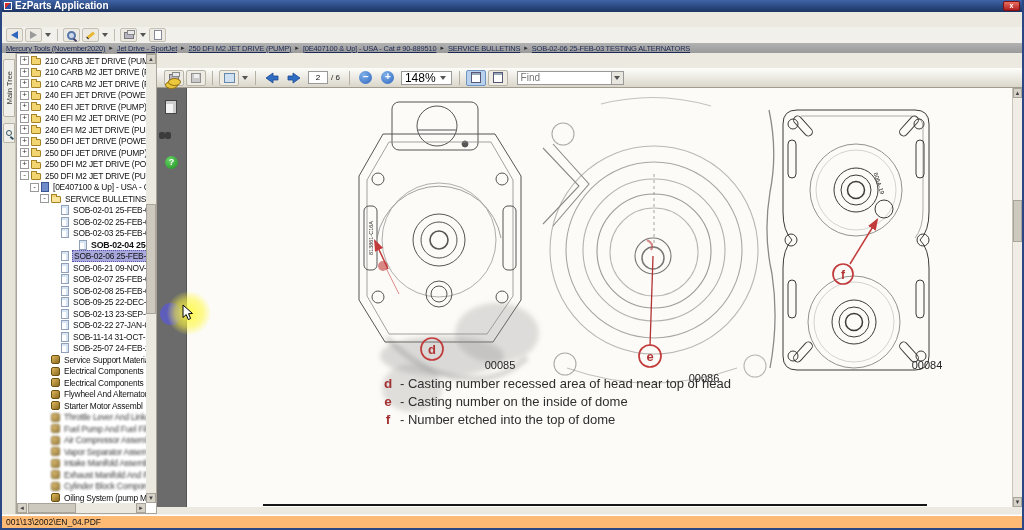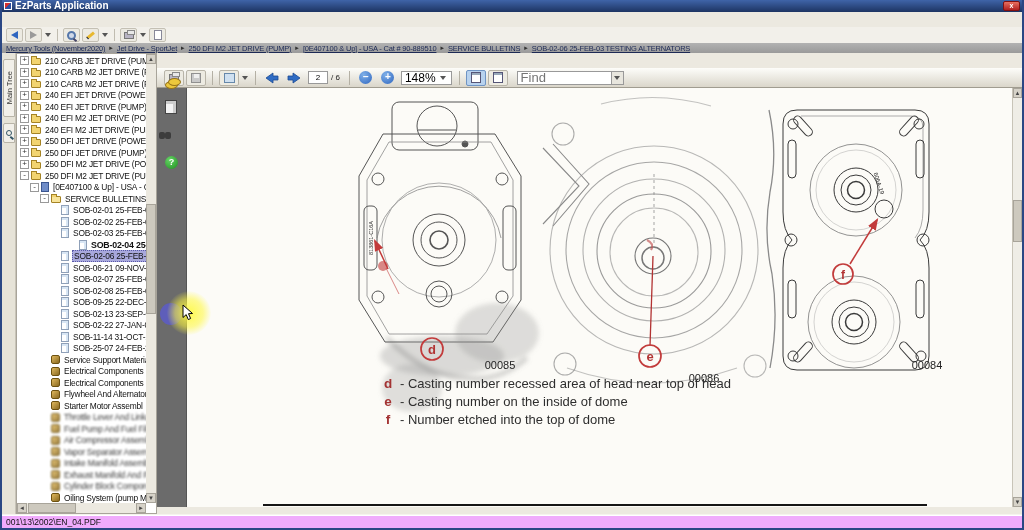--- a/index.html
+++ b/index.html
@@ -72,21 +72,21 @@
   .disk-ico:before{content:"";position:absolute;left:2px;top:0;width:5px;height:4px;background:#eee}
   .export-ico{width:11px;height:10px;background:#cfe0f0;border:1px solid #6688aa}
   .nav-arrow{display:block}
   .page-input{width:20px;height:13px;font-size:8px;text-align:center;border:1px solid #999;background:#fff;margin:0 3px}
   .page-total{font-size:8px;color:#222;margin-right:4px}
   .zoomcircle{width:13px;height:13px;border-radius:50%;background:radial-gradient(circle at 35% 30%,#7fb0e8,#2f66c0);color:#fff;font-size:10px;line-height:12px;text-align:center;font-weight:bold}
   .zoom-combo{height:14px;border:1px solid #999;background:#fff;font-size:12px;display:flex;align-items:center;padding:0 3px;margin:0 2px}
   .zoom-combo .tb-caret{margin-left:4px}
   .fit-ico{width:10px;height:11px;background:#fff;border:1px solid #557;box-shadow:inset 0 2px 0 #9ab}
   .find-box{display:flex;align-items:center;margin-left:8px}
-  .find-input{width:95px;height:14px;font-size:13px;border:1px solid #999;padding:0 3px;background:#fff;color:#333}
+  .find-input{width:95px;height:14px;font-size:10px;border:1px solid #999;padding:0 3px;background:#fff;color:#333}
   .find-caret{width:12px;height:14px;border:1px solid #999;border-left:none;background:#e8e6de;display:flex;align-items:center;justify-content:center}
   
   .pdf-body{position:absolute;left:0;top:35px;right:0;bottom:7px;background:#fbfaf6}
   .strip{position:absolute;left:0;top:0;bottom:0;width:30px;background:#6b6b6b;border-right:1px solid #555}
   .strip-ico{position:absolute;left:8px}
   .doc-white{width:12px;height:14px;background:#f4f4f4;border:1px solid #444;box-shadow:inset -3px 3px 0 #ccc}
   .binoc{width:14px;height:8px;position:relative}
   .binoc:before,.binoc:after{content:"";position:absolute;top:0;width:6px;height:7px;background:#3c3c3c;border-radius:2px}
   .binoc:before{left:0}.binoc:after{right:0}
   .help-circle{width:13px;height:13px;border-radius:50%;background:radial-gradient(circle at 35% 30%,#66d466,#1f8f1f);color:#fff;font-size:9px;font-weight:bold;text-align:center;line-height:13px}
@@ -94,21 +94,21 @@
   .coins:before,.coins:after{content:"";position:absolute;width:11px;height:6px;border-radius:50%;background:#ecc83c;border:1px solid #97741a}
   .coins:before{left:0;top:3px}.coins:after{left:3px;top:0}
   .content{position:absolute;left:30px;top:0;right:10px;bottom:0;background:#fcfbf7;overflow:hidden}
   .pdf-scroll{position:absolute;right:0;top:0;bottom:0;width:10px;background:#efede6;border-left:1px solid #c8c4b8}
   
   .cursor-wrap{position:absolute;left:158px;top:290px;width:56px;height:48px;z-index:60;pointer-events:none}
   .cursor-blue{position:absolute;left:0;top:13px;width:22px;height:22px;border-radius:50%;background:#5c5cc8;opacity:.85}
   .cursor-glow{position:absolute;left:7px;top:1px;width:44px;height:44px;border-radius:50%;background:radial-gradient(circle,rgba(255,250,70,.95) 0%,rgba(255,248,60,.55) 45%,rgba(255,248,60,0) 72%)}
   .cursor-arrow{position:absolute;left:22px;top:14px}
   
-  .statusbar{position:absolute;left:0;bottom:0;right:0;height:14px;background:#f0abfc;border-top:1px solid #f5f3ee;box-shadow:inset 0 1px 0 #fff;display:flex;align-items:center}
+  .statusbar{position:absolute;left:0;bottom:0;right:0;height:14px;background:#fdba74;border-top:1px solid #f5f3ee;box-shadow:inset 0 1px 0 #fff;display:flex;align-items:center}
   .status-text{font-size:8.5px;color:#111;padding-left:4px}
   svg text{font-family:"Liberation Sans",sans-serif}
 </style>
 </head>
 <body>
 
 <div class="window">
 
   <div class="titlebar">
     <span class="app-icon"></span>

